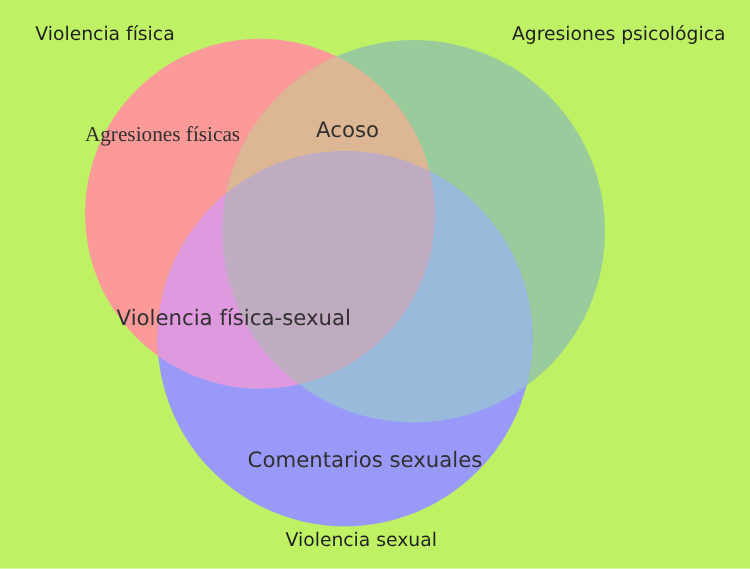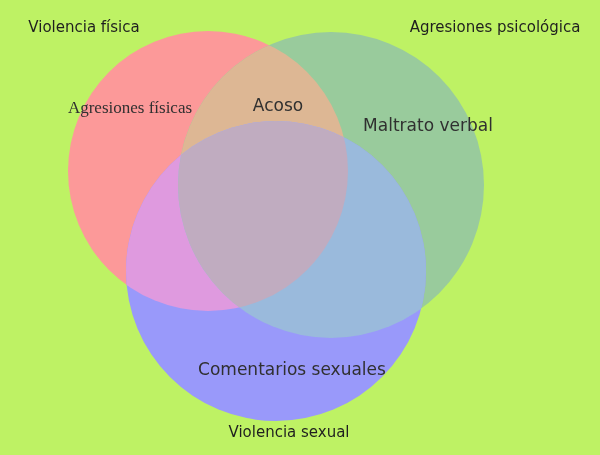--- a/index.html
+++ b/index.html
@@ -80,17 +80,17 @@
         <circle cx="208" cy="171" r="140" fill="#C0ACC0"></circle>
       </g>
     </g>
   </svg>
 
   <div class="lbl set-lbl lbl-set-a">Violencia física</div>
   <div class="lbl set-lbl lbl-set-b">Agresiones psicológica</div>
   <div class="lbl set-lbl lbl-set-c">Violencia sexual</div>
 
   <div class="lbl lbl-a">Agresiones físicas</div>
-  <div class="lbl lbl-b">Maltrato verbal</div>
   <div class="lbl lbl-c">Comentarios sexuales</div>
   <div class="lbl lbl-ab">Acoso</div>
+  <div class="lbl lbl-ac">Violencia física-sexual</div>
 
 </div>
 
 </body></html>

